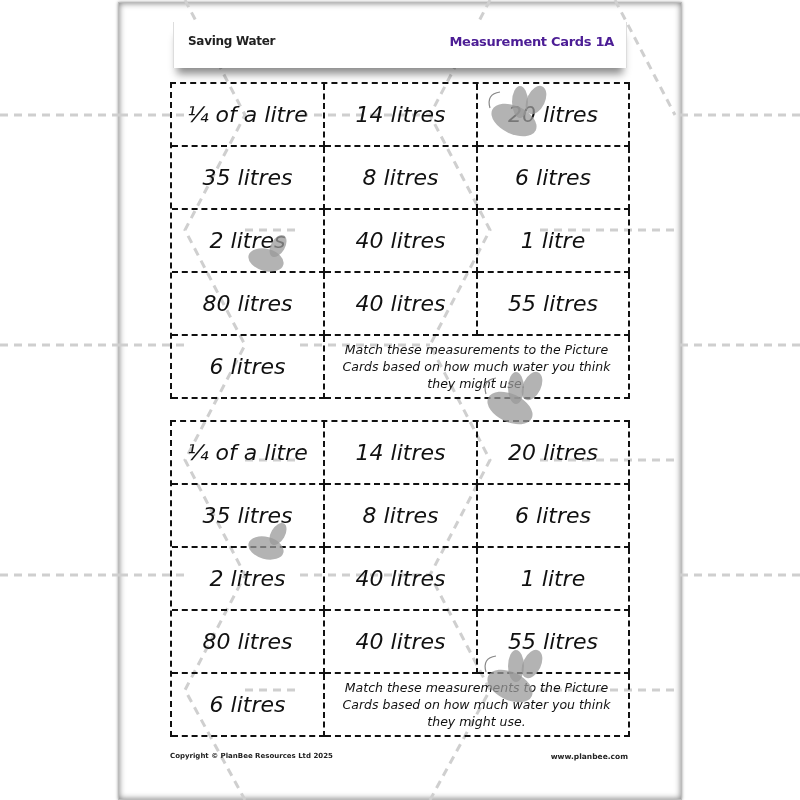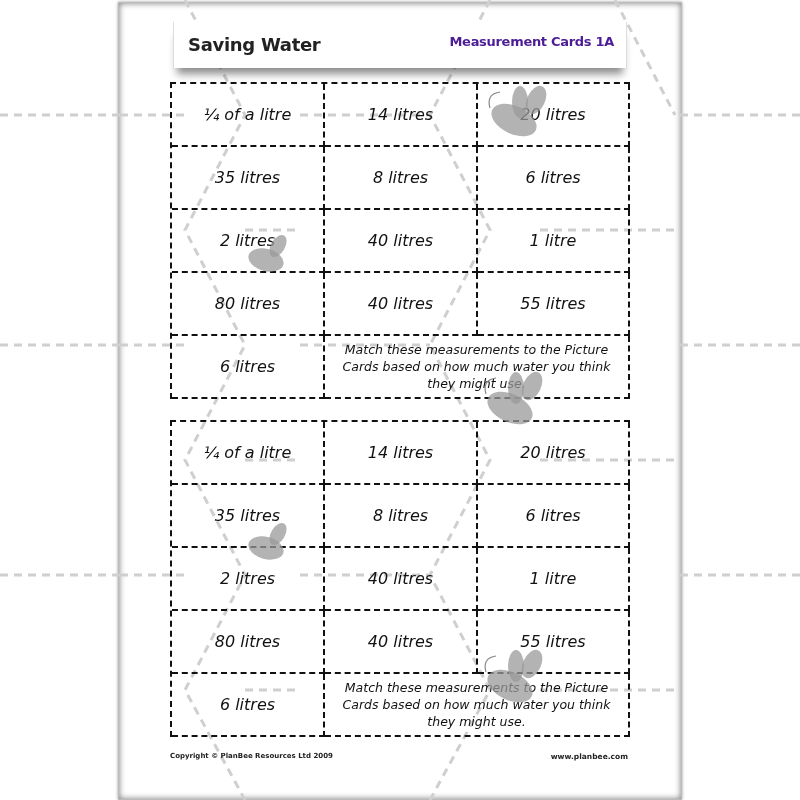--- a/index.html
+++ b/index.html
@@ -9,33 +9,33 @@
     background:#fff; border:1px solid #bbb;
     box-shadow: inset 0 0 6px rgba(0,0,0,0.55), 0 0 3px rgba(0,0,0,0.4);
   }
   .watermark { position:absolute; left:0; top:0; width:800px; height:800px; pointer-events:none; }
   .header-banner {
     position:absolute; left:173px; top:22px; width:452px; height:46px;
     background:#fff;
     box-shadow: 0 10px 8px -4px rgba(0,0,0,0.45);
     border-left:1px solid #ddd; border-right:1px solid #ddd;
   }
-  .header-left { position:absolute; left:14px; top:12px; font-size:18px; font-weight:bold; color:#222; letter-spacing:-0.3px; }
+  .header-left { position:absolute; left:14px; top:12px; font-size:12px; font-weight:bold; color:#222; letter-spacing:-0.3px; }
   .header-right { position:absolute; right:12px; top:12px; font-size:13px; font-weight:bold; color:#4c1d95; letter-spacing:-0.3px; }
   .grid {
     position:absolute; left:170px; width:458px;
     display:grid; grid-template-columns:153px 153px 152px;
     border-top:2px dashed #111; border-left:2px dashed #111;
   }
   .grid.top { top:82px; }
   .grid.bottom { top:420px; }
   .card {
     border-right:2px dashed #111; border-bottom:2px dashed #111;
     height:63px; display:flex; align-items:center; justify-content:center;
-    font-family:"DejaVu Sans", sans-serif; font-size:16px; color:#111;
+    font-family:"DejaVu Sans", sans-serif; font-size:22px; color:#111;
     font-style:italic; box-sizing:border-box; white-space:nowrap; position:relative;
   }
   .card.instruction {
     grid-column: span 2; font-size:12.5px; line-height:17px; text-align:center;
     white-space:normal; padding:0 6px;
   }
   .footer-left { position:absolute; left:170px; top:752px; font-size:7px; font-weight:bold; color:#222; }
   .footer-right { position:absolute; right:172px; top:752px; font-size:7.5px; font-weight:bold; color:#222; }
   .bee { position:absolute; pointer-events:none; }
 </style>
@@ -127,14 +127,14 @@
 </svg>
 <svg class="bee" style="left:472px;top:648px" width="80" height="62" viewBox="0 0 80 62">
   <g fill="#999" fill-opacity="0.75">
     <ellipse cx="44" cy="18" rx="8" ry="16"></ellipse>
     <ellipse cx="60" cy="16" rx="9" ry="15" transform="rotate(25 60 16)"></ellipse>
     <ellipse cx="38" cy="38" rx="24" ry="14" transform="rotate(25 38 38)"></ellipse>
   </g>
   <path d="M14 24 Q10 10 24 8" stroke="#888" stroke-width="1.2" fill="none"></path>
 </svg>
 
-<span class="footer-left">Copyright © PlanBee Resources Ltd 2009</span>
+<span class="footer-left">Copyright © PlanBee Resources Ltd 2025</span>
 <span class="footer-right">www.planbee.com</span>
 
 </body></html>

